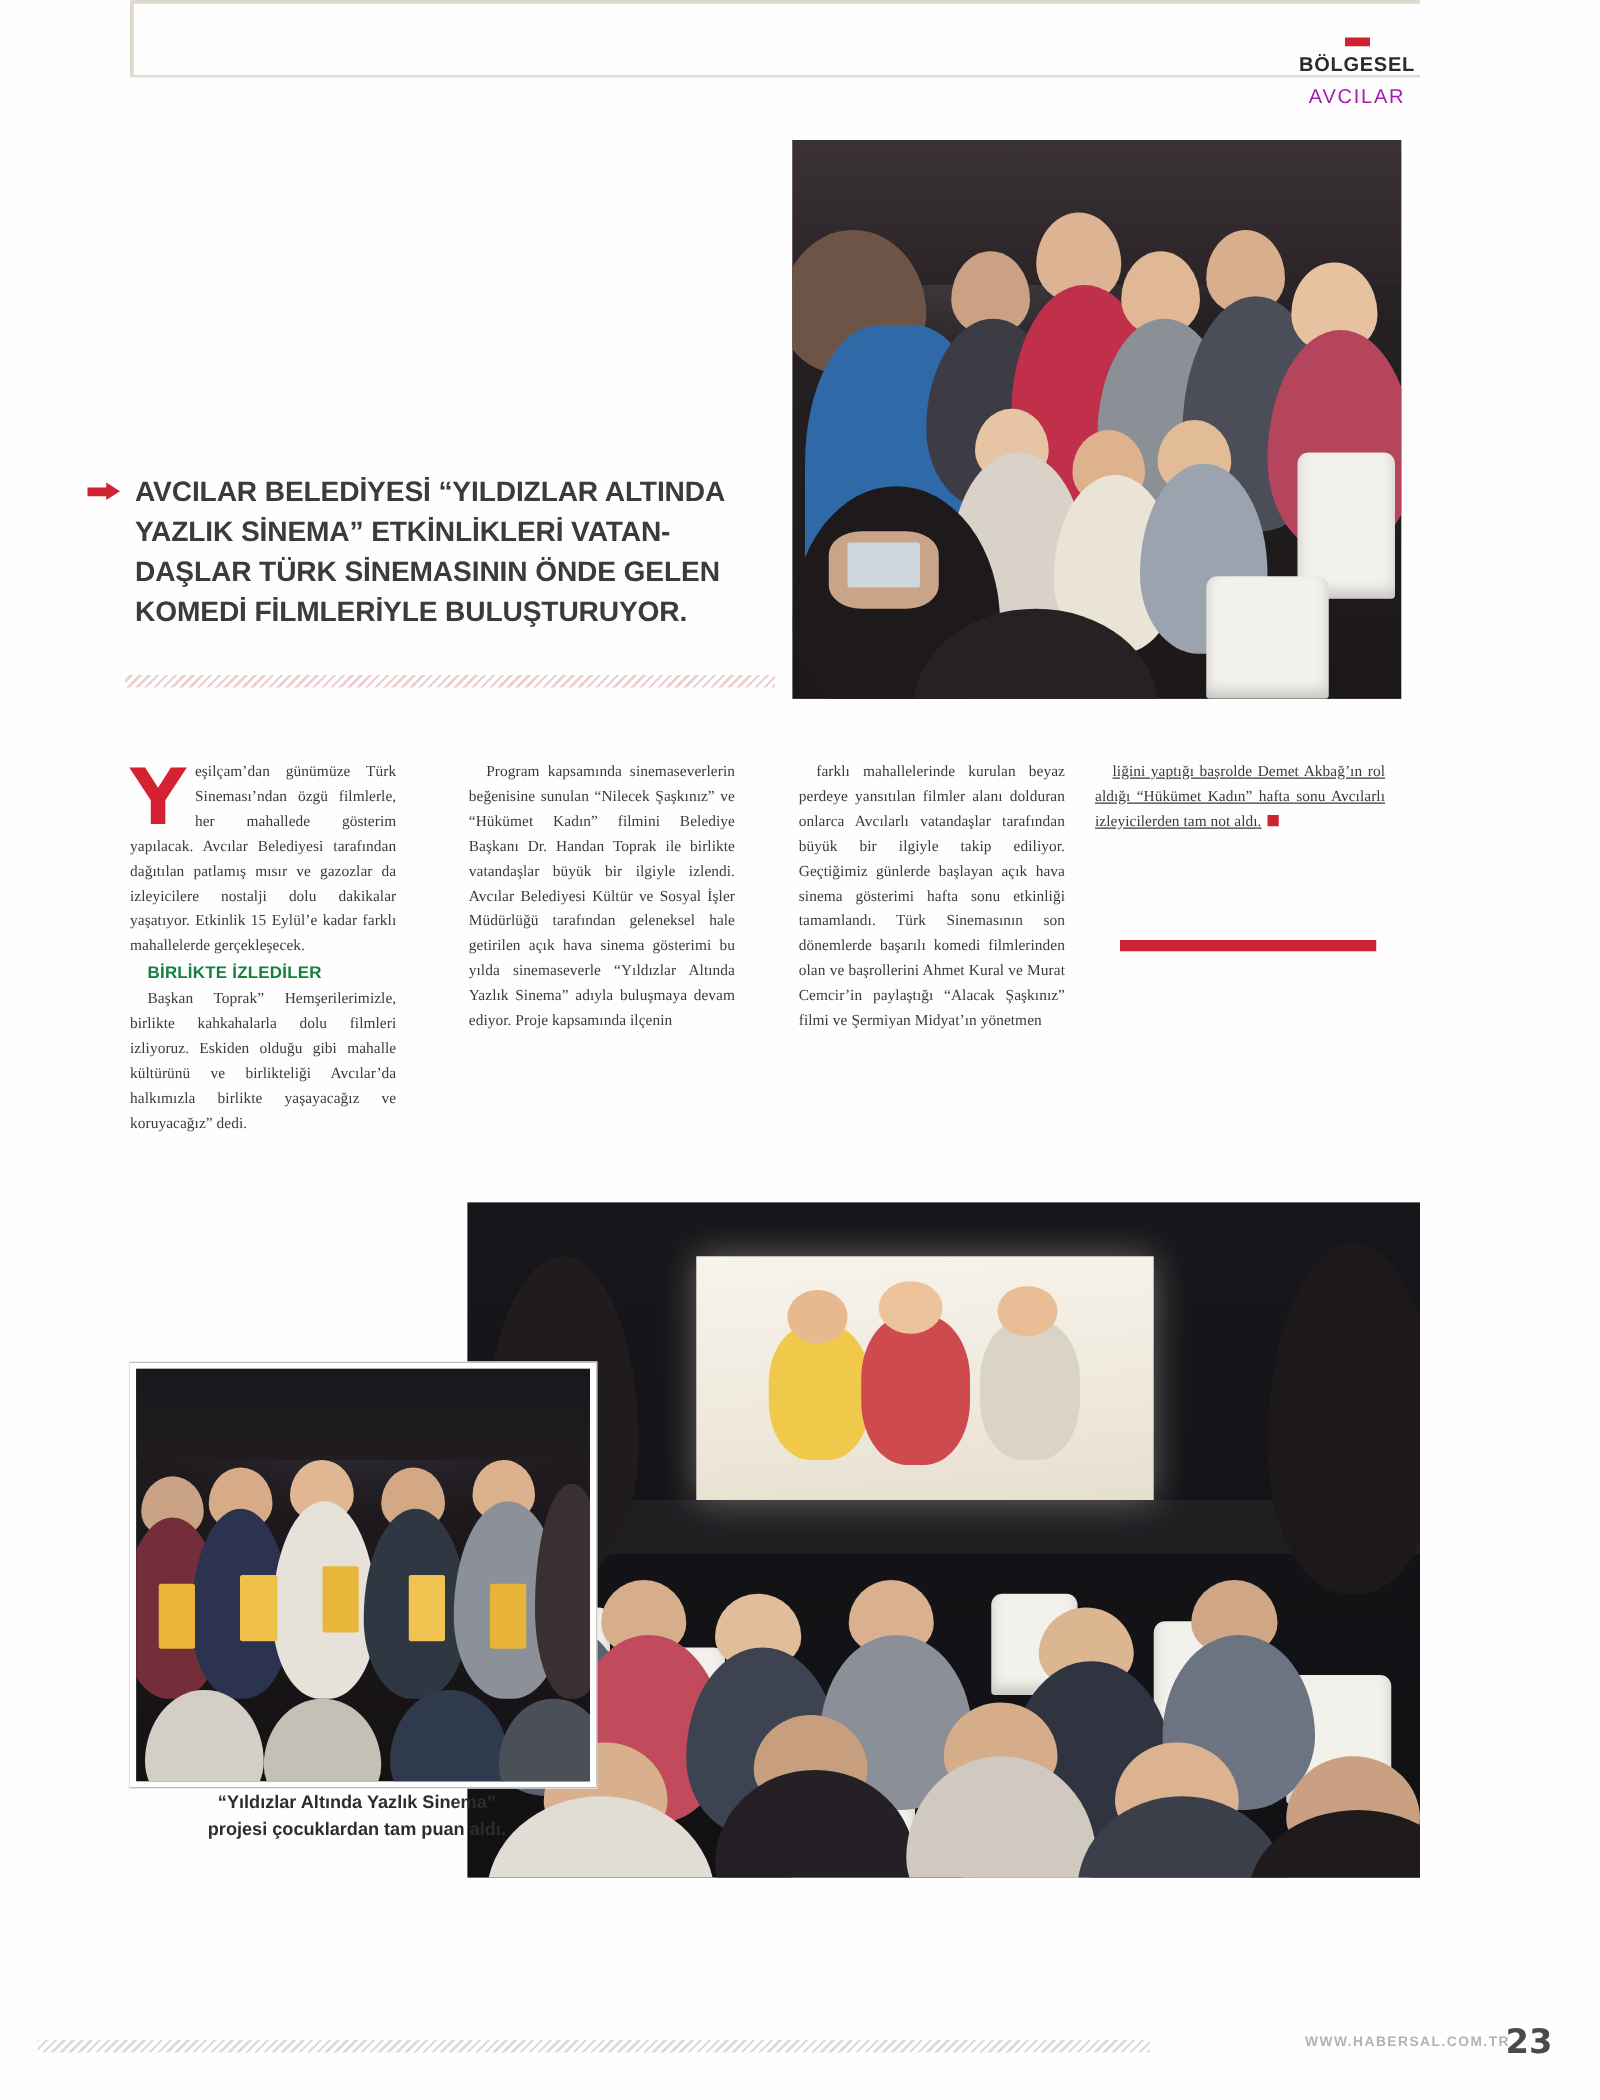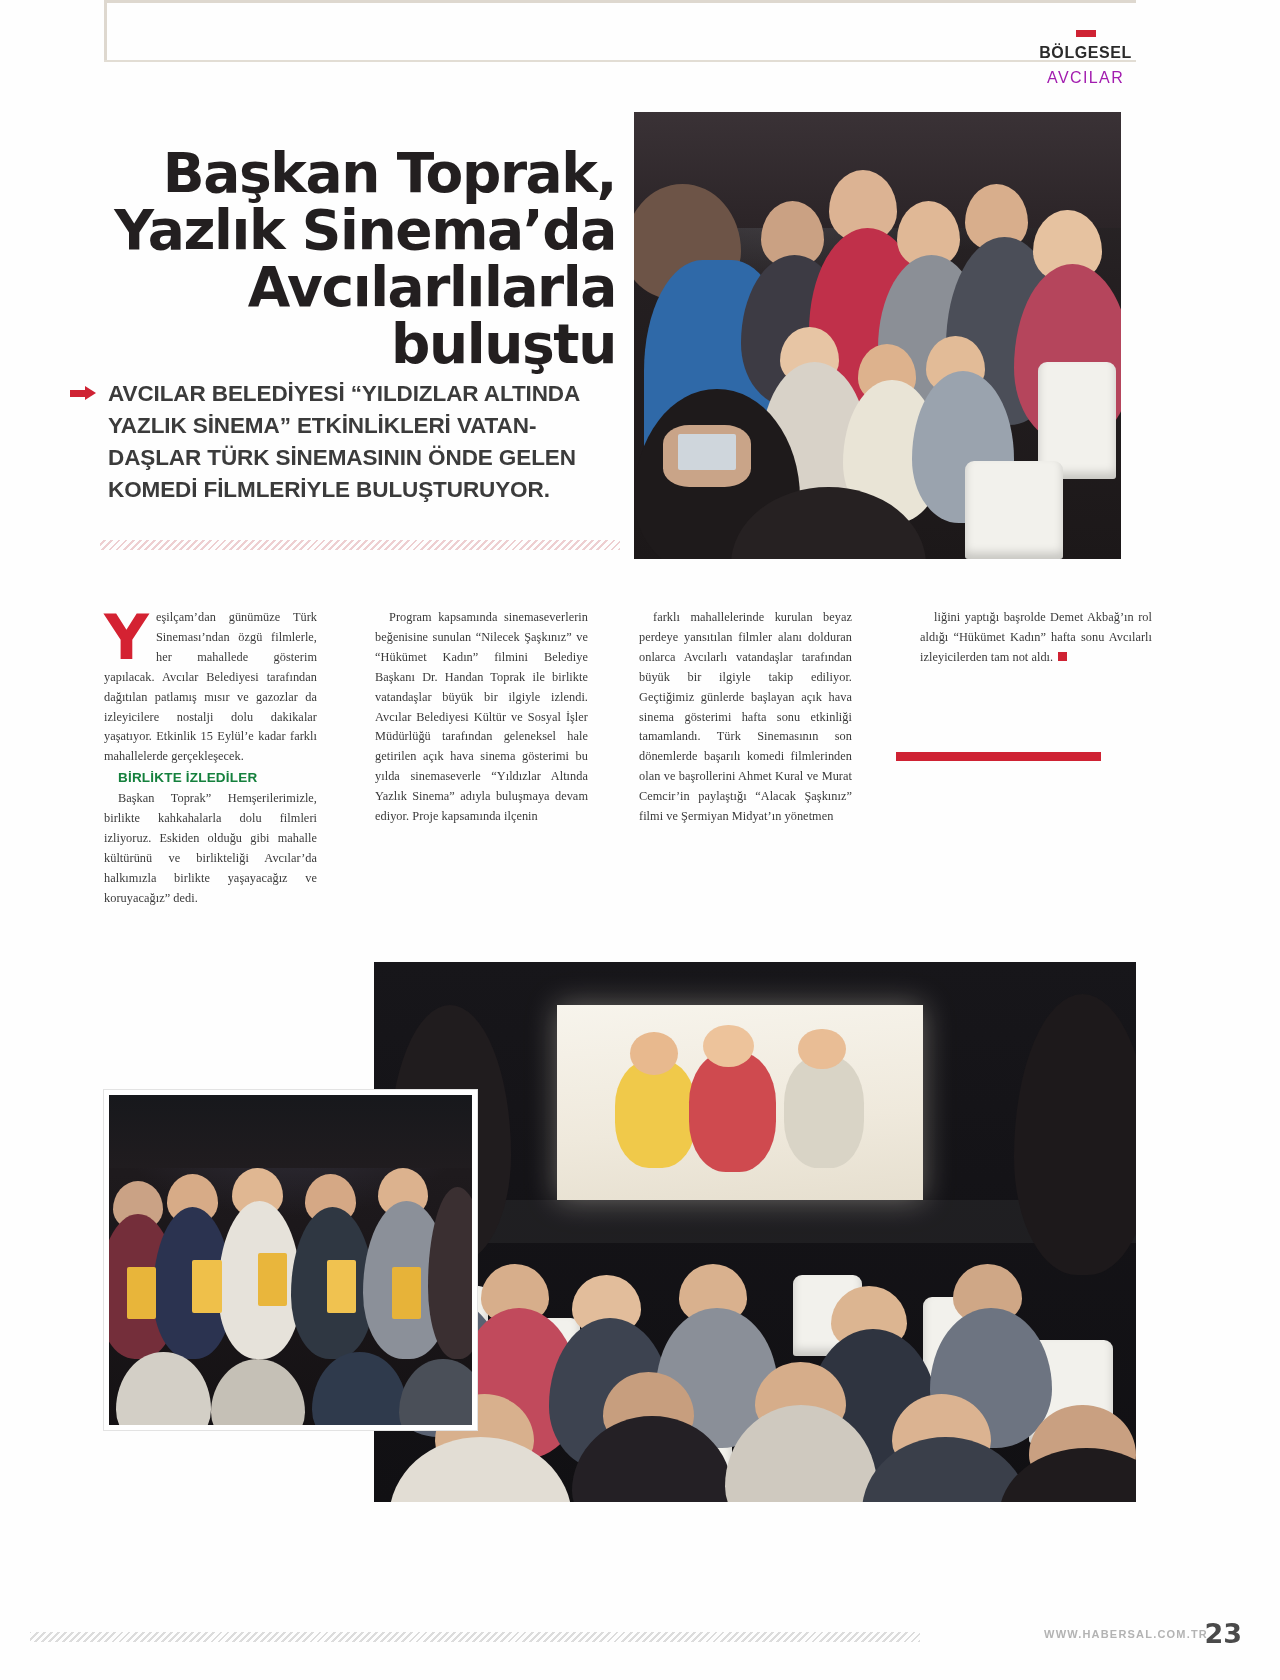--- a/index.html
+++ b/index.html
@@ -241,21 +241,21 @@
     color: #3a3a3a;
     text-align: justify;
     font-family: "Liberation Serif", serif;
     letter-spacing: .05px;
   }
   .col p { margin: 0 0 0 0; text-indent: 14px; }
   .col p.noindent { text-indent: 0; }
   .col1 { left: 104px; }
   .col2 { left: 375px; }
   .col3 { left: 639px; }
-  .col4 { left: 920px; width: 232px; }
+  .col4 { left: 876px; width: 232px; text-decoration: underline; }
 
   .dropcap {
     float: left;
     font-family: "DejaVu Sans", sans-serif;
     font-size: 62px;
     line-height: 0.78;
     font-weight: 800;
     color: #d42232;
     padding: 4px 7px 0 0;
     margin-top: 2px;
@@ -340,26 +340,20 @@
 
   <div class="page-inner-border"></div>
   <div class="header-rule"></div>
 
   <div class="section-head">
     <span class="section-dash"></span>
     <span class="section-primary">BÖLGESEL</span>
     <span class="section-secondary">AVCILAR</span>
   </div>
 
-  <h1 class="headline">
-    <span>Başkan Toprak,</span>
-    <span>Yazlık Sinema’da</span>
-    <span>Avcılarlılarla</span>
-    <span>buluştu</span>
-  </h1>
 
   <div class="kicker-wrap">
     <span class="kicker-arrow"></span>
     <div class="kicker-text">AVCILAR BELEDİYESİ “YILDIZLAR ALTINDA YAZLIK SİNEMA” ETKİNLİKLERİ VATAN­DAŞLAR TÜRK SİNEMASININ ÖNDE GELEN KOMEDİ FİLMLERİYLE BULUŞTURUYOR.</div>
   </div>
   <div class="kicker-dots"></div>
 
   <div class="photo photo-top">
     <div class="crowd night">
       <div class="band" style="top:0;height:26%;background:linear-gradient(180deg,#3a3236,#2b2427);"></div>
@@ -476,18 +470,22 @@
       <div style="position:absolute;left:41%;top:48%;width:8%;height:16%;background:#e9b63c;border-radius:2px;"></div>
       <div style="position:absolute;left:60%;top:50%;width:8%;height:16%;background:#f0c250;border-radius:2px;"></div>
       <div style="position:absolute;left:78%;top:52%;width:8%;height:16%;background:#e7b339;border-radius:2px;"></div>
       <div class="blob" style="left:2%;top:78%;width:26%;height:30%;background:#d3cfc6;"></div>
       <div class="blob" style="left:28%;top:80%;width:26%;height:28%;background:#c5c0b6;"></div>
       <div class="blob" style="left:56%;top:78%;width:26%;height:30%;background:#2f3a4c;"></div>
       <div class="blob" style="left:80%;top:80%;width:24%;height:28%;background:#4a4f58;"></div>
     </div>
   </div>
 
+  <div class="inset-caption">
+    <span>“Yıldızlar Altında Yazlık Sinema”</span>
+    <span>projesi çocuklardan tam puan aldı.</span>
+  </div>
 
   <div class="footer-dots"></div>
   <div class="footer-url">WWW.HABERSAL.COM.TR</div>
   <div class="page-number">23</div>
 
 </div>
 
 </body></html>

